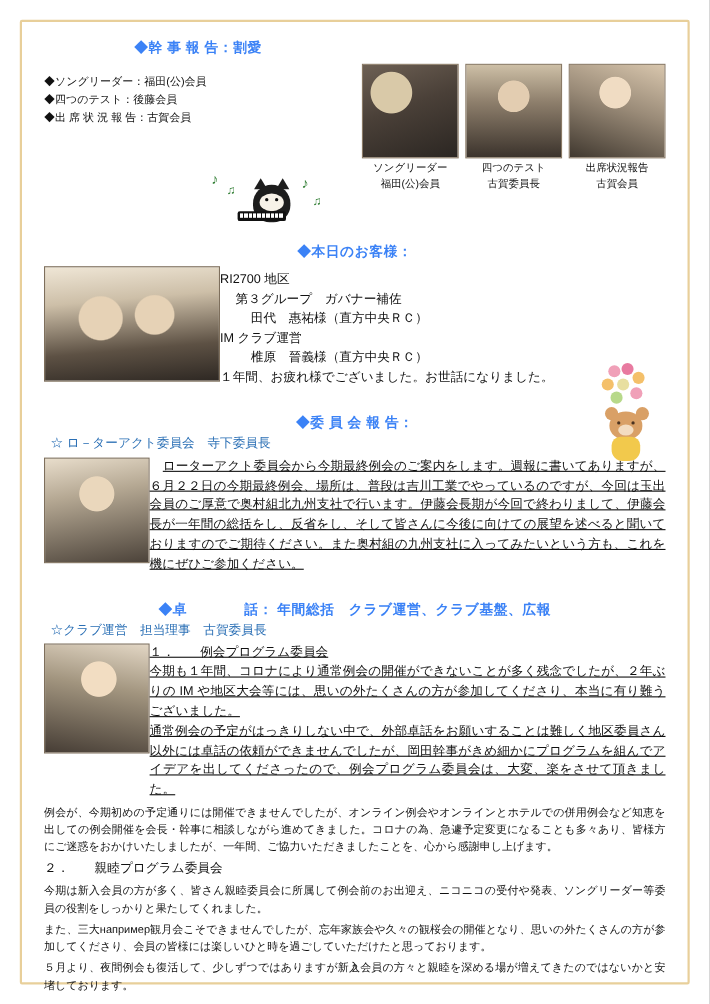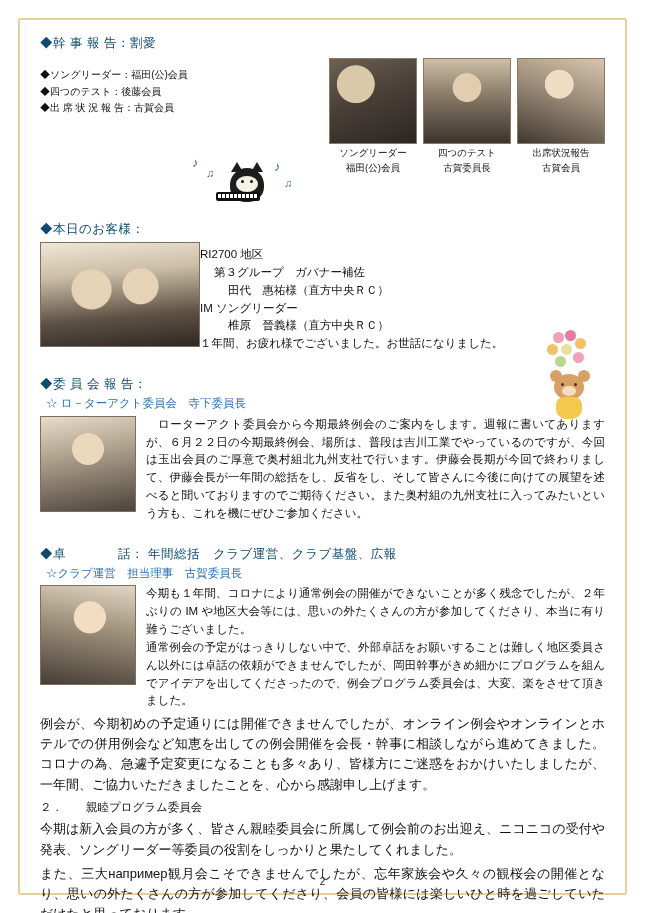--- a/index.html
+++ b/index.html
@@ -34,24 +34,25 @@
     top: 34px;
     width: 565px;
     font-size: 11.5px;
     color: #111;
     line-height: 1.45;
   }
 
   
   .diamond-head {
     font-size: 12.5px;
-    font-weight: normal;
-    color: #0c4a6e;
+    font-weight: bold;
+    color: #3b82f6;
     letter-spacing: 0.5px;
     margin: 0 0 2px 0;
+    text-align: center;
   }
   .sub-line {
     font-size: 10px;
     margin: 2px 0;
   }
   .star-line {
     font-size: 11.5px;
     color: #2a6fb5;
     margin: 2px 0 2px 6px;
   }
@@ -275,34 +276,35 @@
     position: absolute;
     left: 9px; top: 27px;
     width: 26px; height: 22px;
     background: #f2c94c;
     border-radius: 8px 8px 10px 10px;
   }
 
   
   .row-with-photo {
     display: flex;
-    gap: 10px;
+    gap: 0;
     align-items: flex-start;
     margin-top: 4px;
+    text-decoration: underline;
   }
   .row-with-photo .txt {
     flex: 1;
     font-size: 11.5px;
     line-height: 1.55;
     text-align: justify;
   }
   .indent-para { text-indent: 12px; }
 
   .block-para {
-    font-size: 13px;
+    font-size: 10px;
     line-height: 1.55;
     text-align: justify;
     margin-top: 4px;
   }
   .num-head {
     font-size: 11.5px;
     margin: 0;
   }
 
   .page-number {
@@ -367,21 +369,21 @@
     </div>
 
     <div style="margin-top:26px;">
       <div class="diamond-head">◆本日のお客様：</div>
       <div class="guest-wrap">
         <div class="ph-guest"></div>
         <div class="guest-text">
           <div>RI2700 地区</div>
           <div class="indent1">第３グループ　ガバナー補佐</div>
           <div class="indent2">田代　惠祐様（直方中央ＲＣ）</div>
-          <div>IM ソングリーダー</div>
+          <div>IM クラブ運営</div>
           <div class="indent2">椎原　晉義様（直方中央ＲＣ）</div>
           <div>１年間、お疲れ様でございました。お世話になりました。</div>
         </div>
       </div>
     </div>
 
     <div class="deco-flower">
       <div class="petal" style="left:10px; top:2px;  background:#f0a0b8;"></div>
       <div class="petal" style="left:22px; top:0px;  background:#e87aa0;"></div>
       <div class="petal" style="left:32px; top:8px;  background:#f4c06a;"></div>
@@ -408,20 +410,21 @@
         <div class="txt indent-para">ローターアクト委員会から今期最終例会のご案内をします。週報に書いてありますが、６月２２日の今期最終例会、場所は、普段は吉川工業でやっているのですが、今回は玉出会員のご厚意で奥村組北九州支社で行います。伊藤会長期が今回で終わりまして、伊藤会長が一年間の総括をし、反省をし、そして皆さんに今後に向けての展望を述べると聞いておりますのでご期待ください。また奥村組の九州支社に入ってみたいという方も、これを機にぜひご参加ください。</div>
       </div>
     </div>
 
     <div style="margin-top:22px;">
       <div class="diamond-head">◆卓　　　　話： 年間総括　クラブ運営、クラブ基盤、広報</div>
       <div class="star-line">☆クラブ運営　担当理事　古賀委員長</div>
       <div class="row-with-photo">
         <div class="ph-sq2"></div>
         <div class="txt">
+          <div class="num-head">１．　　例会プログラム委員会</div>
           <div>今期も１年間、コロナにより通常例会の開催ができないことが多く残念でしたが、２年ぶりの IM や地区大会等には、思いの外たくさんの方が参加してくださり、本当に有り難うございました。</div>
           <div>通常例会の予定がはっきりしない中で、外部卓話をお願いすることは難しく地区委員さん以外には卓話の依頼ができませんでしたが、岡田幹事がきめ細かにプログラムを組んでアイデアを出してくださったので、例会プログラム委員会は、大変、楽をさせて頂きました。</div>
         </div>
       </div>
       <div class="block-para">例会が、今期初めの予定通りには開催できませんでしたが、オンライン例会やオンラインとホテルでの併用例会など知恵を出しての例会開催を会長・幹事に相談しながら進めてきました。コロナの為、急遽予定変更になることも多々あり、皆様方にご迷惑をおかけいたしましたが、一年間、ご協力いただきましたことを、心から感謝申し上げます。</div>
       <div class="num-head" style="margin-top:4px;">２．　　親睦プログラム委員会</div>
       <div class="block-para">今期は新入会員の方が多く、皆さん親睦委員会に所属して例会前のお出迎え、ニコニコの受付や発表、ソングリーダー等委員の役割をしっかりと果たしてくれました。</div>
       <div class="block-para">また、三大например観月会こそできませんでしたが、忘年家族会や久々の観桜会の開催となり、思いの外たくさんの方が参加してくださり、会員の皆様には楽しいひと時を過ごしていただけたと思っております。</div>
       <div class="block-para">５月より、夜間例会も復活して、少しずつではありますが新入会員の方々と親睦を深める場が増えてきたのではないかと安堵しております。</div>
     </div>

